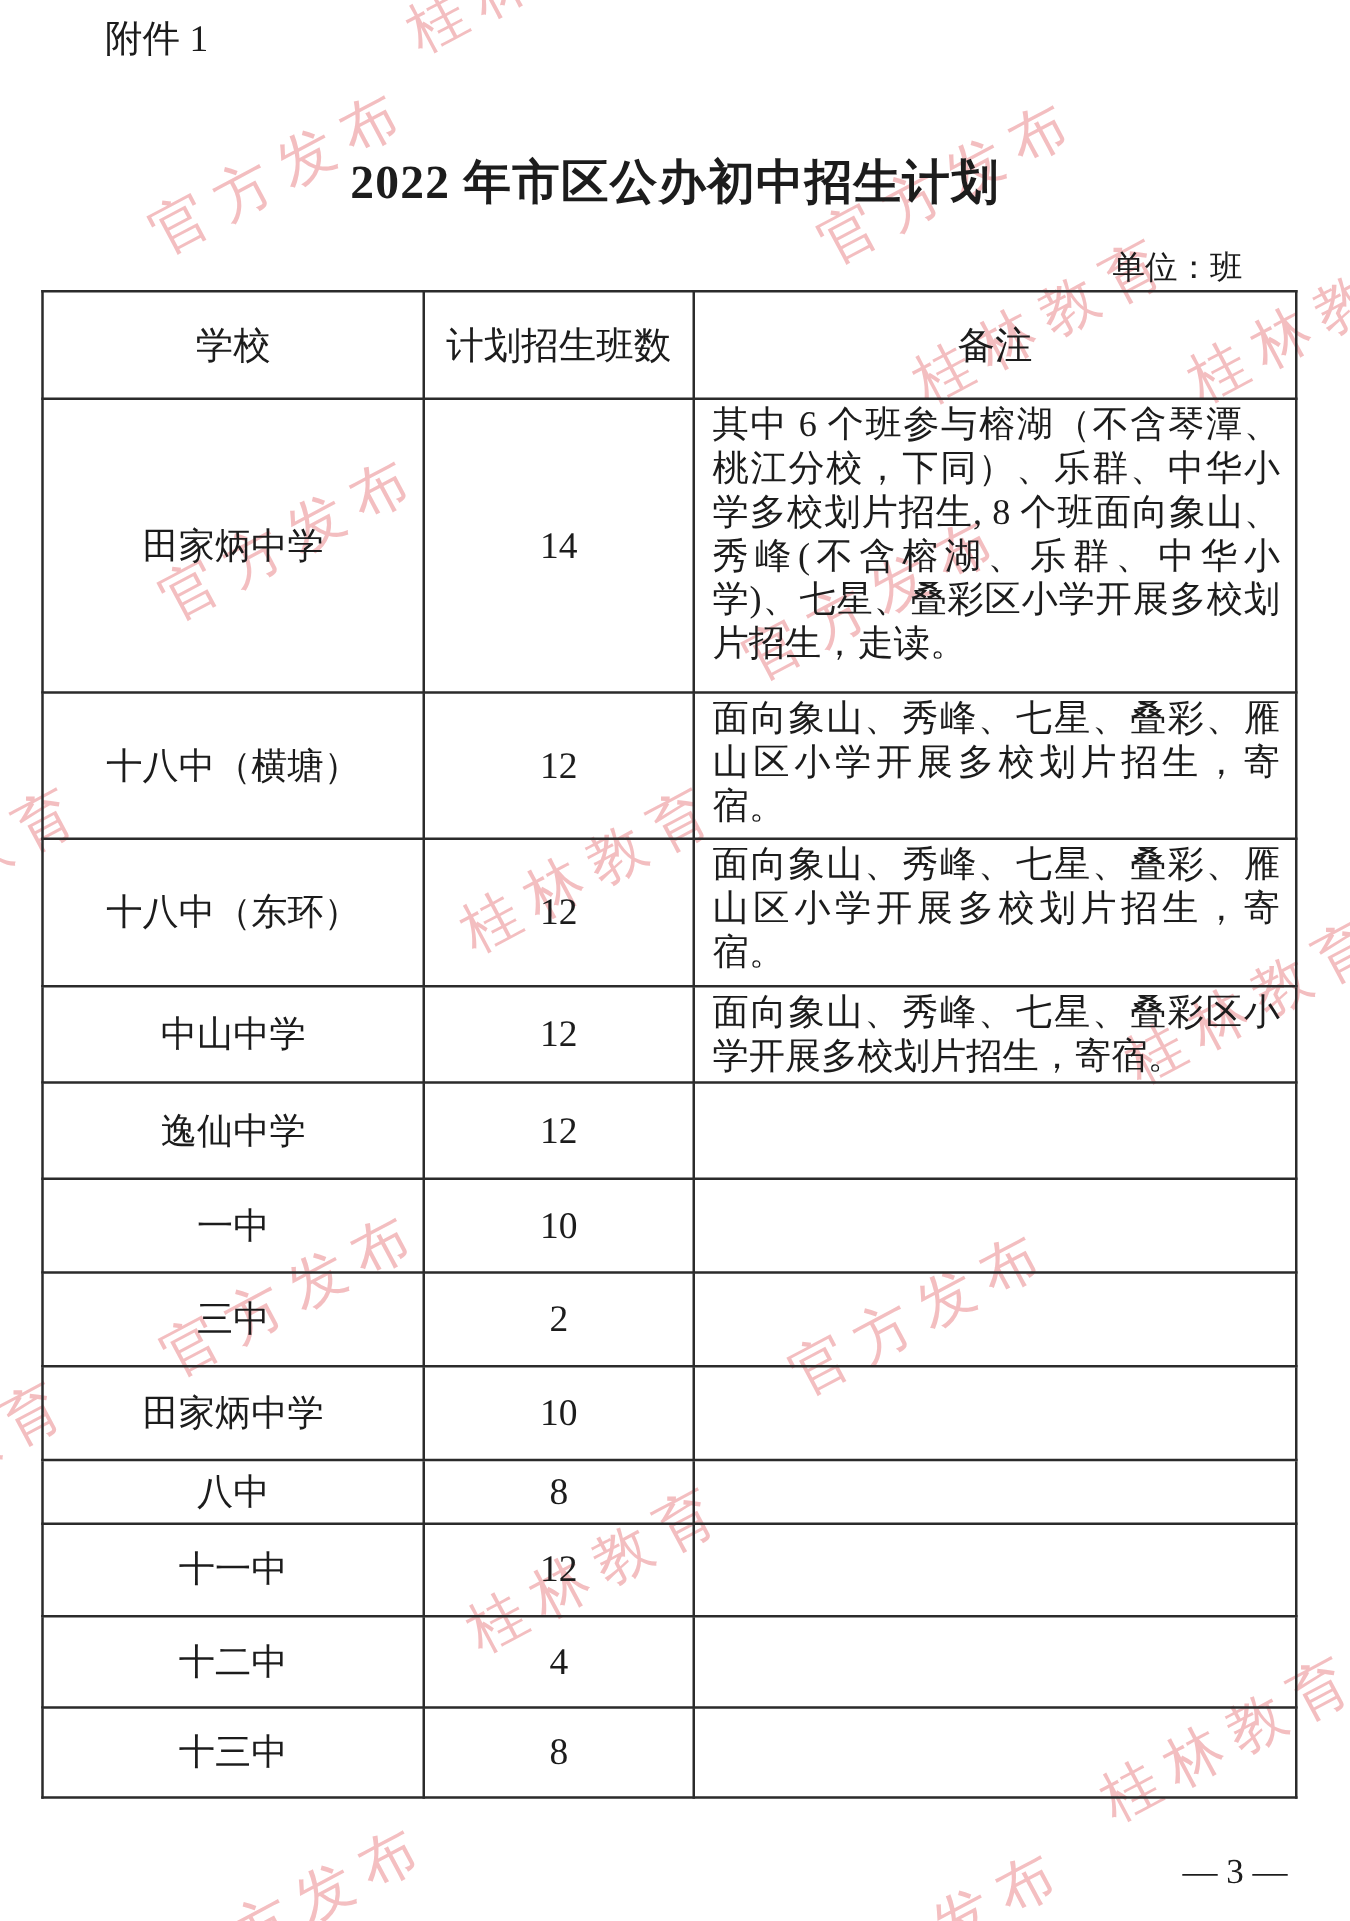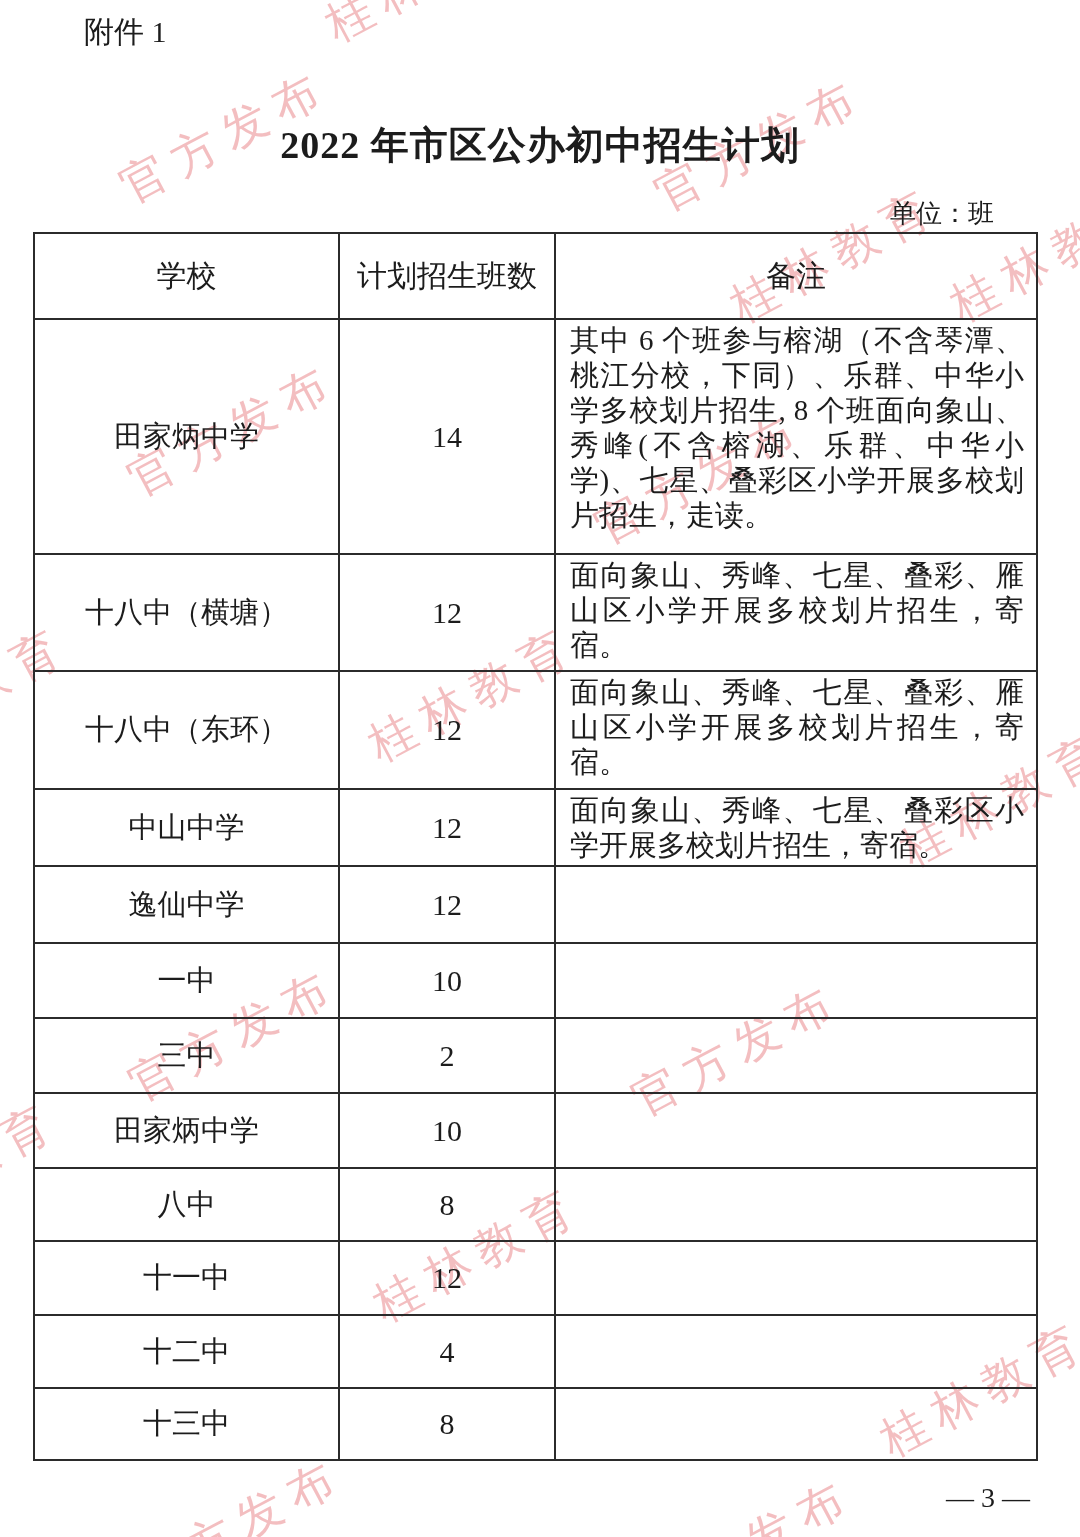--- a/index.html
+++ b/index.html
@@ -156,21 +156,21 @@
           <tr style="height: 75px;">
             <td class="school">三中</td>
             <td class="num">2</td>
             <td class="remark"></td>
           </tr>
           <tr style="height: 75px;">
             <td class="school">田家炳中学</td>
             <td class="num">10</td>
             <td class="remark"></td>
           </tr>
-          <tr style="height: 73px; border-radius: 19px;">
+          <tr style="height: 51px; border-radius: 19px;">
             <td class="school">八中</td>
             <td class="num">8</td>
             <td class="remark"></td>
           </tr>
           <tr style="height: 74px;">
             <td class="school">十一中</td>
             <td class="num">12</td>
             <td class="remark"></td>
           </tr>
           <tr style="height: 73px;">

